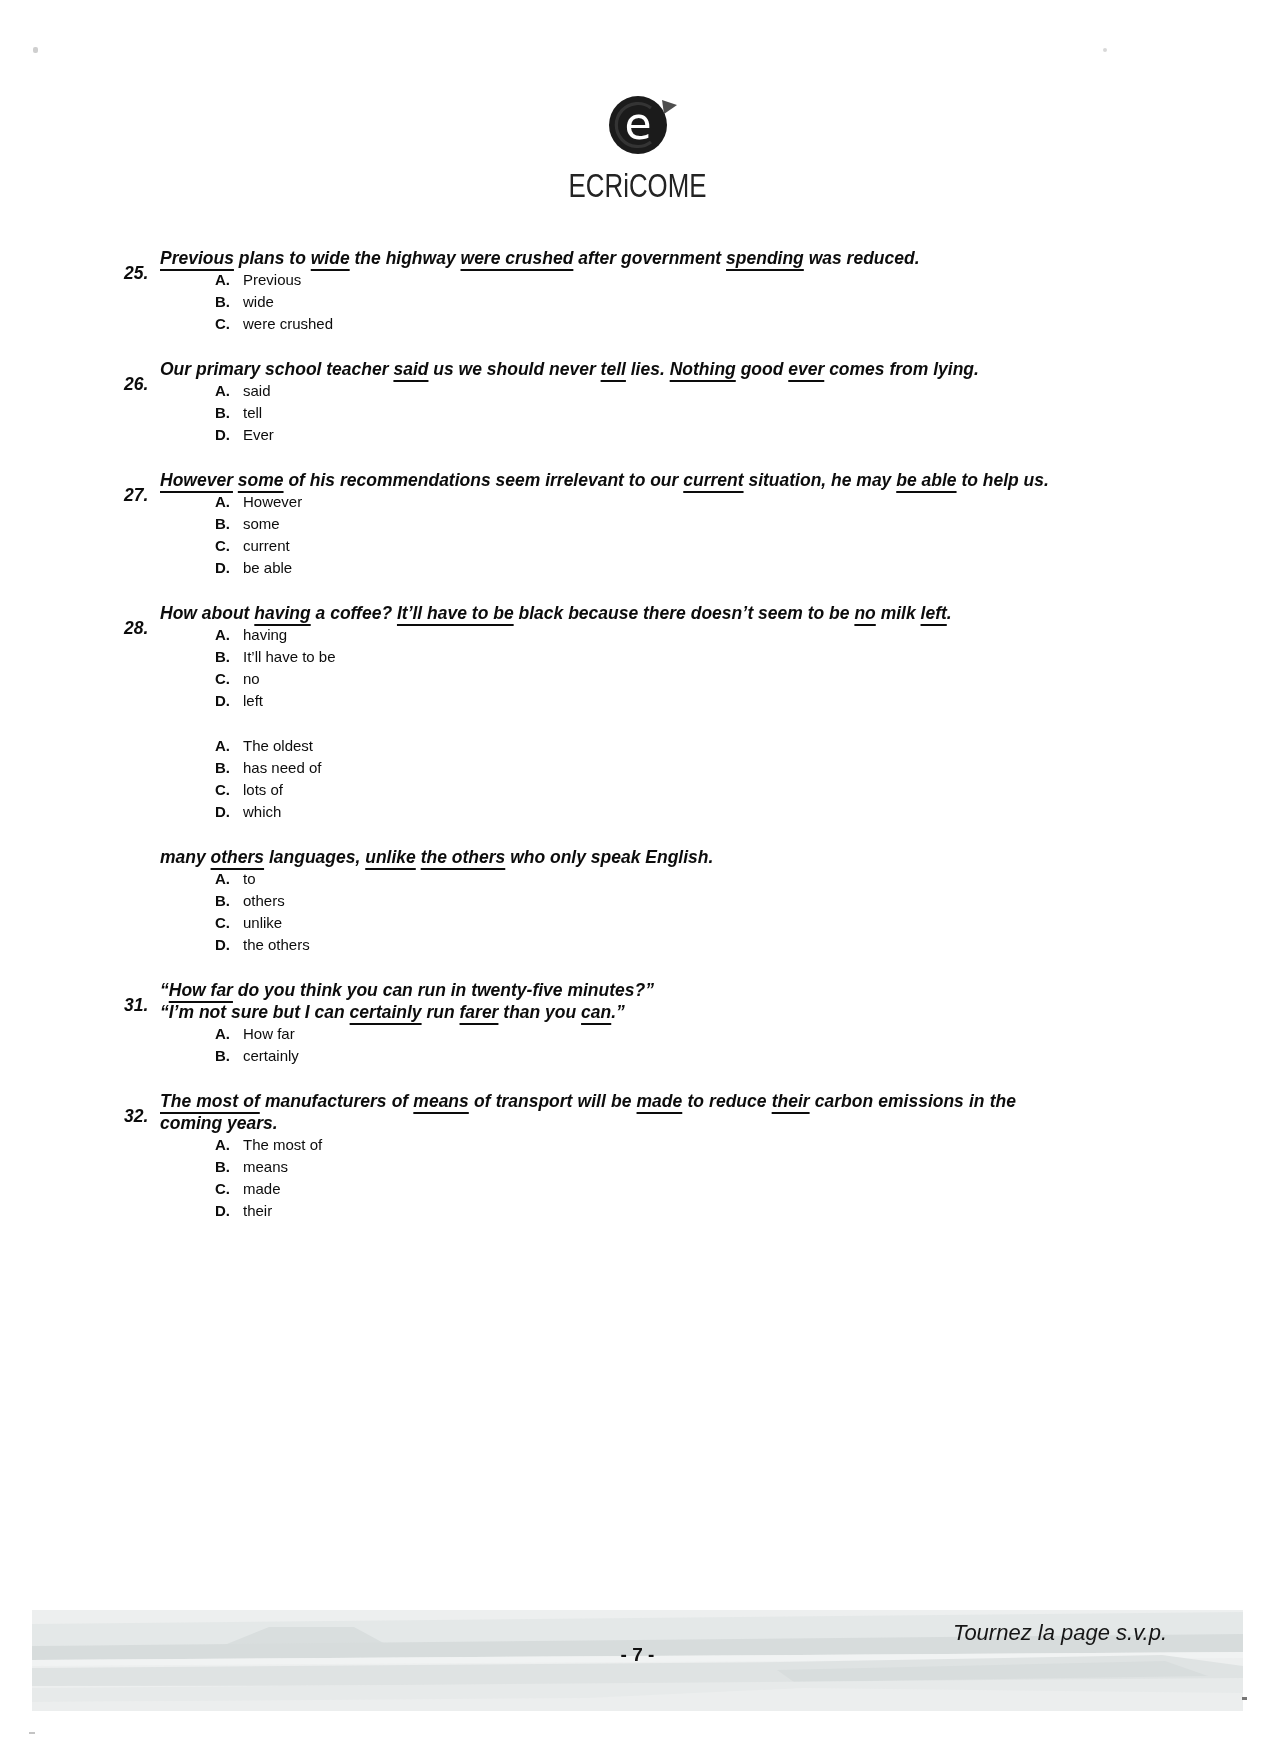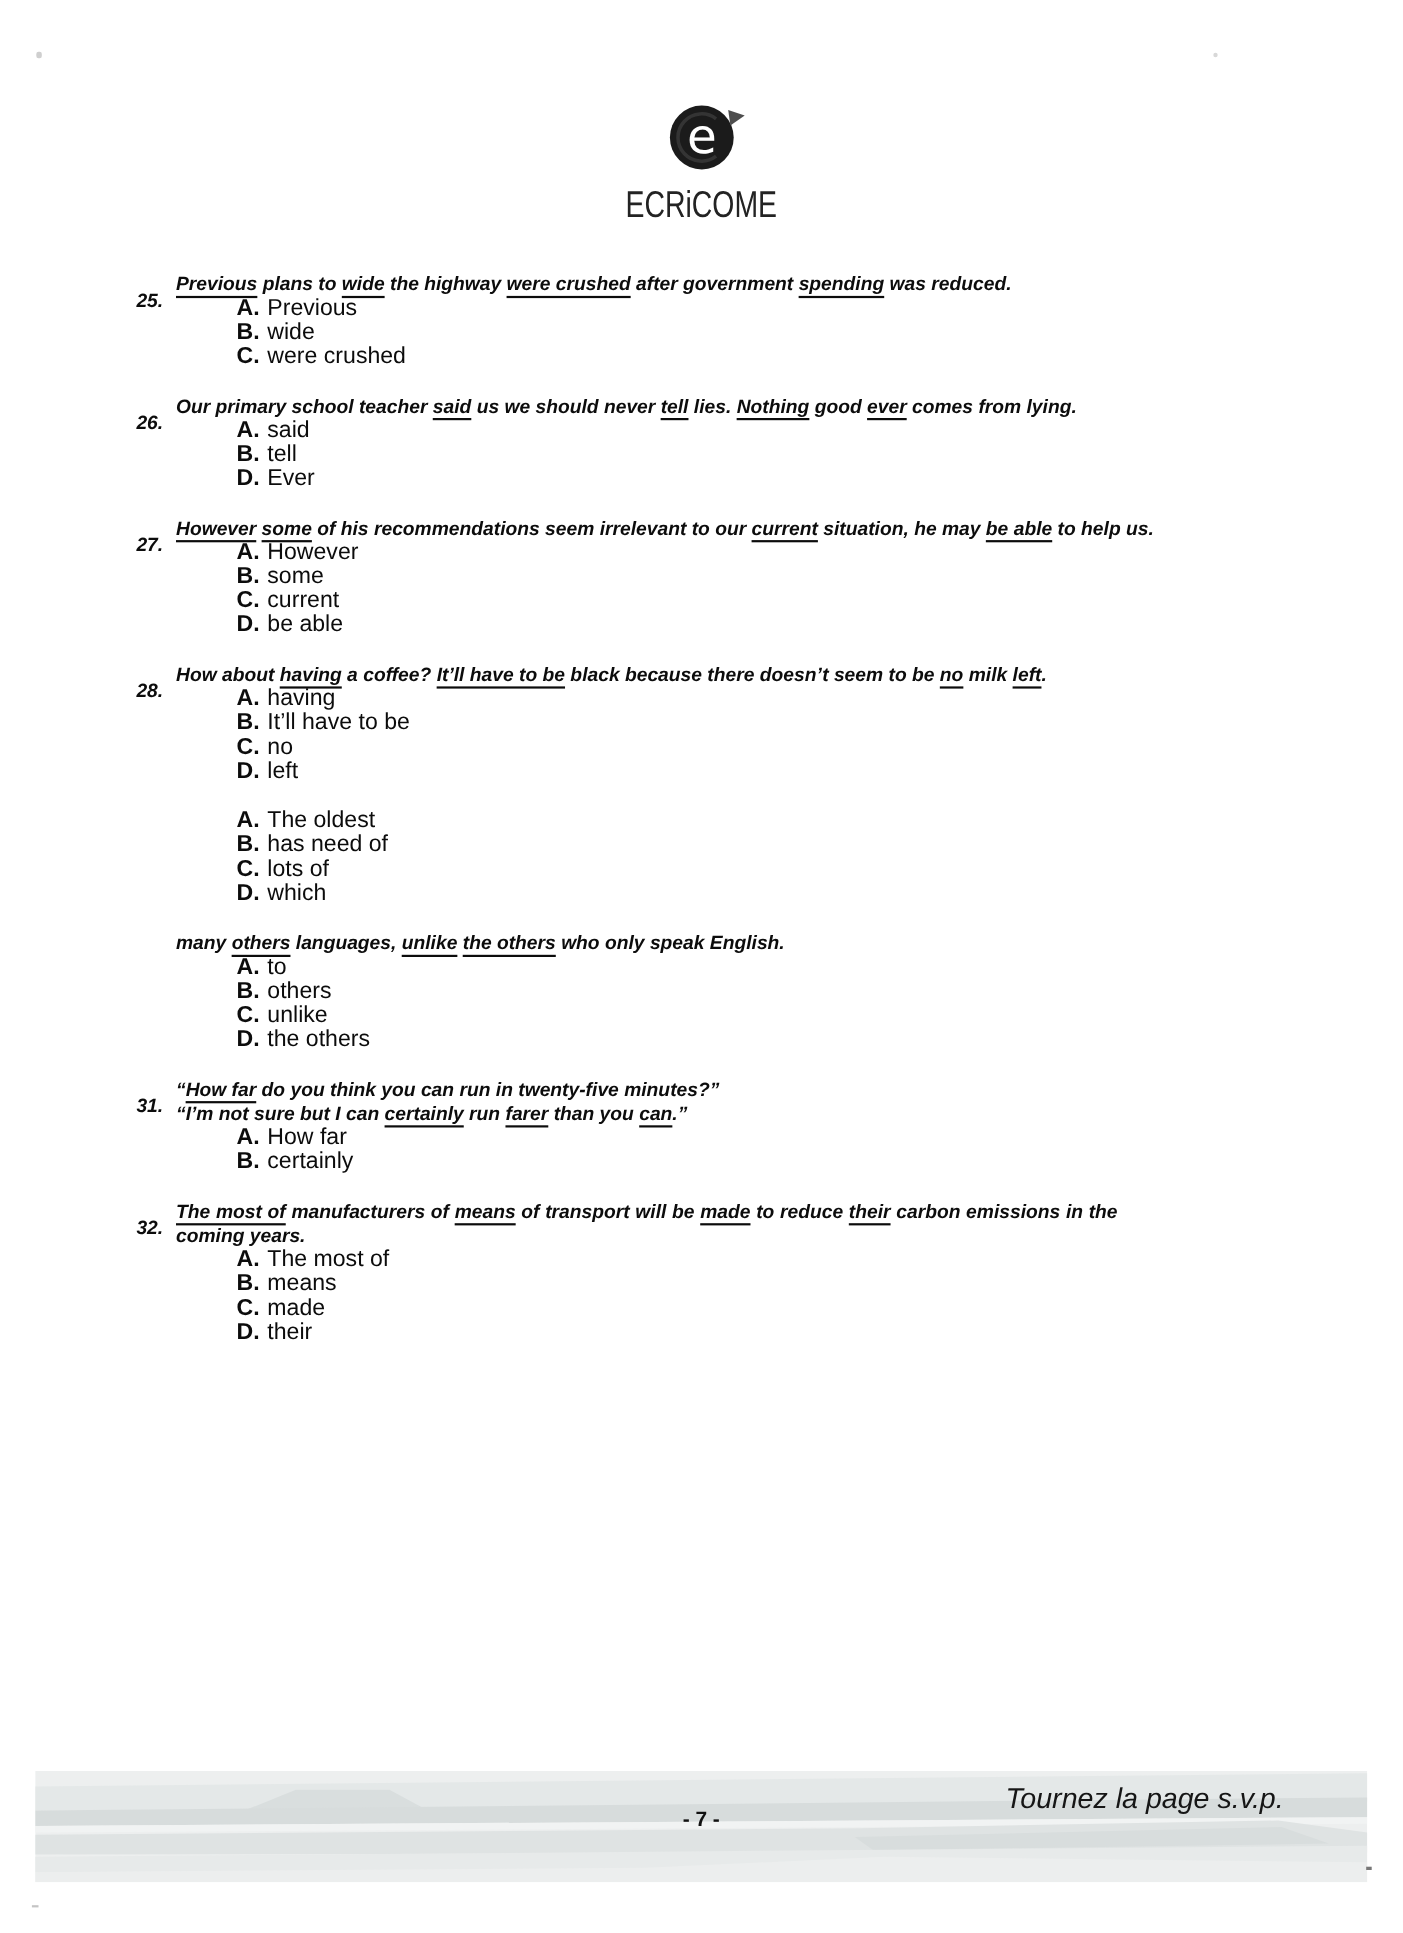--- a/index.html
+++ b/index.html
@@ -27,28 +27,28 @@
     white-space:nowrap;
   }
   .q-line.jline { white-space:normal; text-align:justify; text-align-last:justify; }
   .q-num { position:absolute; left:-36px; top:0; font-style:italic; font-weight:700;margin-top:15px; }
   .u {
     text-decoration:underline;
     text-decoration-thickness:2.3px;
     text-underline-offset:4.5px;
     text-decoration-skip-ink:none;
   }
-  .option { font-size:21px; line-height:22px; padding-left:55px; font-style:normal; }
+  .option { font-size:15px; line-height:22px; padding-left:55px; font-style:normal; }
   .opt-letter { font-weight:700; display:inline-block; min-width:28px; }
   .opt-text { font-weight:400; }
   
   .ribbon { position:absolute; left:32px; top:1608px; width:1211px; height:110px; }
   .turn-page {
     position:absolute; top:1620px; right:108px;
-    font-style:italic; font-size:26px; color:#161616; z-index:3;
+    font-style:italic; font-size:22px; color:#161616; z-index:3;
   }
   .page-num {
     position:absolute; top:1644px; left:0; right:0; text-align:center;
     font-weight:700; font-size:19px; color:#111; z-index:3;
   }
   
   .speck { position:absolute; z-index:4; }
   .sp1 { left:33px;  top:47px;   width:5px; height:6px; background:#cfcfcf; border-radius:2px; }
   .sp2 { left:1103px; top:48px;  width:4px; height:4px; background:#d8d8d8; border-radius:2px; }
   .sp3 { left:1242px; top:1697px; width:5px; height:3px; background:#777; }

